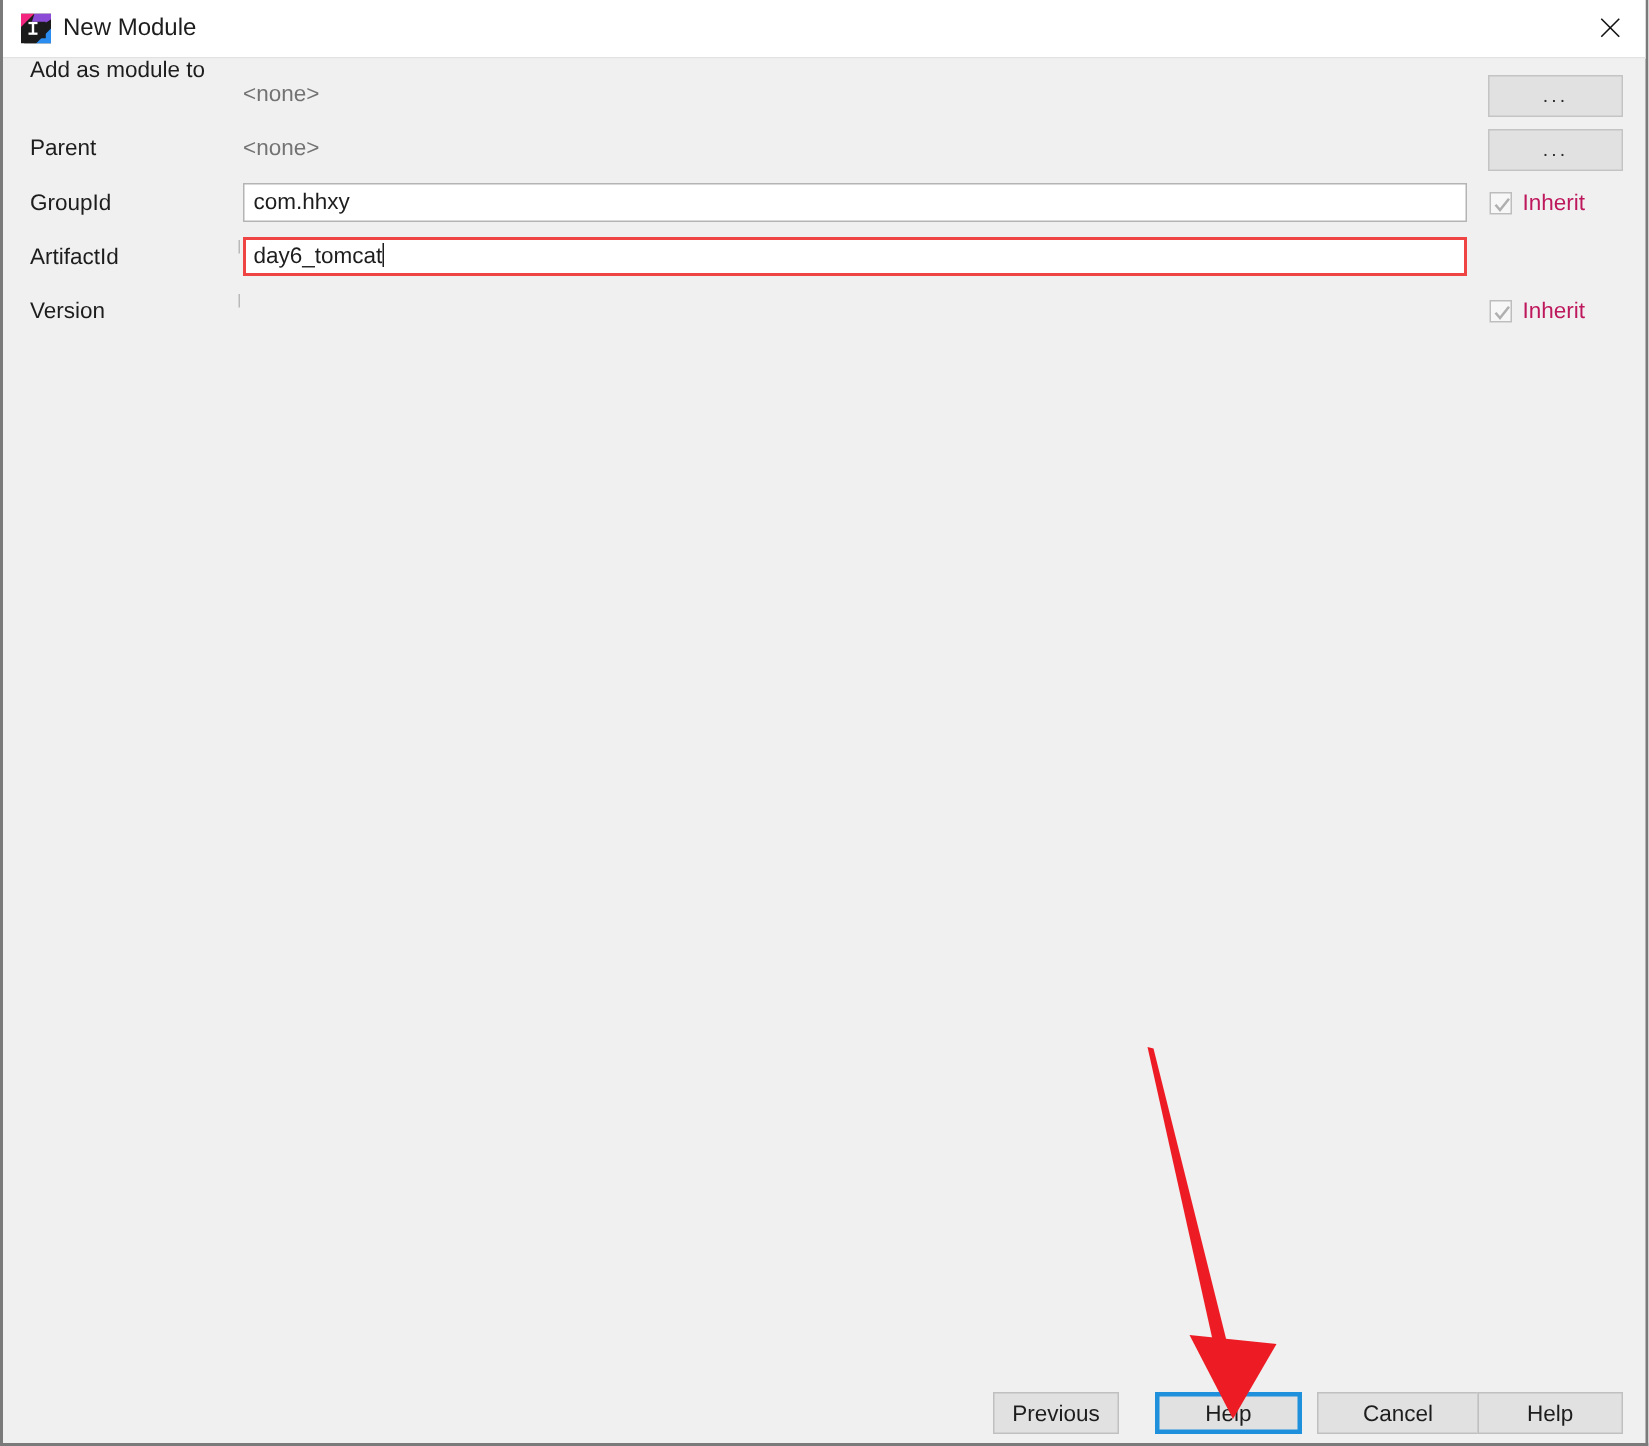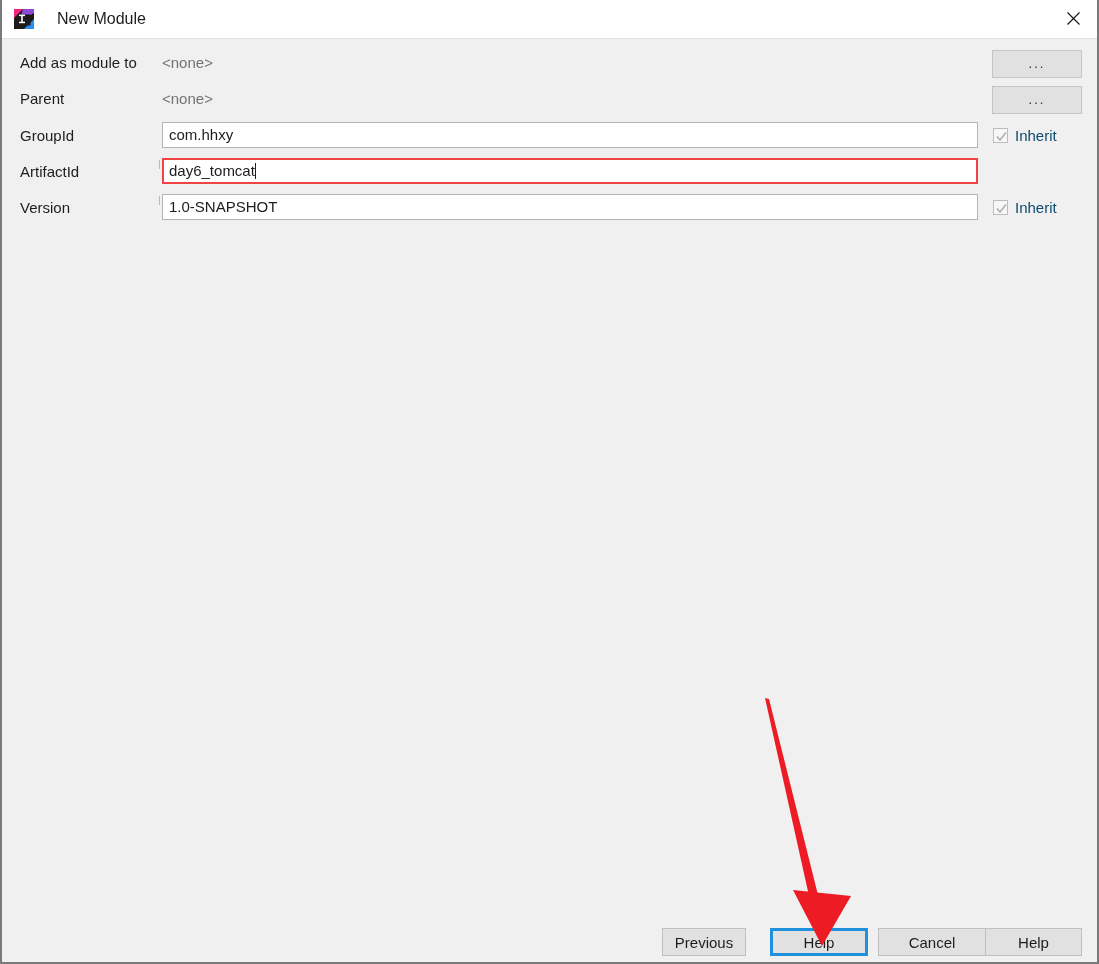--- a/index.html
+++ b/index.html
@@ -36,21 +36,21 @@
     background: #ffffff;
     border-bottom: 1px solid #e2e2e2;
   }
   #app-icon {
     position: absolute;
     left: 12px; top: 9px;
     width: 20px; height: 20px;
   }
   #title-text {
     position: absolute;
-    left: 55px; top: 9px;
+    left: 40px; top: 9px;
     font-size: 16px;
     color: #1d1d1d;
     line-height: 20px;
     white-space: nowrap;
   }
   #close-btn {
     position: absolute;
     right: 0; top: 0;
     width: 48px; height: 37px;
     display: flex;
@@ -144,21 +144,21 @@
     background: #f7f7f7;
     border: 1px solid #bdbdbd;
     position: relative;
   }
   .checkbox svg {
     position: absolute;
     left: 1px; top: 1px;
   }
   .inherit-label {
     font-size: 15px;
-    color: #0c4a6e;
+    color: #be185d;
     white-space: nowrap;
     text-align: right;
   }
 
   
   .dlg-button {
     position: absolute;
     top: 928px;
     height: 28px;
     box-sizing: border-box;
@@ -205,21 +205,21 @@
     </span>
     <span id="title-text">New Module</span>
     <div id="close-btn">
       <svg width="13" height="13" viewBox="0 0 13 13">
         <line x1="0.5" y1="0.5" x2="12.5" y2="12.5" stroke="#111111" stroke-width="1.1"></line>
         <line x1="12.5" y1="0.5" x2="0.5" y2="12.5" stroke="#111111" stroke-width="1.1"></line>
       </svg>
     </div>
   </div>
 
-  <div class="row-label" style="top:54px">Add as module to</div>
+  <div class="row-label" style="top:38px">Add as module to</div>
   <div class="row-static" style="top:54px">&lt;none&gt;</div>
   <div class="dots-button" style="top:50px">...</div>
 
   <div class="row-label" style="top:90px">Parent</div>
   <div class="row-static" style="top:90px">&lt;none&gt;</div>
   <div class="dots-button" style="top:86px">...</div>
 
   <div class="row-label" style="top:127px">GroupId</div>
   <div class="textfield" style="top:122px">com.hhxy</div>
   <div class="inherit-group" style="top:127px">
@@ -230,21 +230,20 @@
     </span>
     <span class="inherit-label">Inherit</span>
   </div>
 
   <div class="row-label" style="top:163px">ArtifactId</div>
   <div class="tick" style="top:160px"></div>
   <div class="textfield focused" style="top:158px"><span>day6_tomcat</span><span class="caret"></span></div>
 
   <div class="row-label" style="top:199px">Version</div>
   <div class="tick" style="top:196px"></div>
-  <div class="textfield" style="top:194px">1.0-SNAPSHOT</div>
   <div class="inherit-group" style="top:199px">
     <span class="checkbox">
       <svg width="13" height="13" viewBox="0 0 13 13">
         <polyline points="2,6.5 5,10 11,2.5" fill="none" stroke="#b0b0b0" stroke-width="1.7"></polyline>
       </svg>
     </span>
     <span class="inherit-label">Inherit</span>
   </div>
 
   <div class="dlg-button" style="left:660px; width:84px;">Previous</div>

